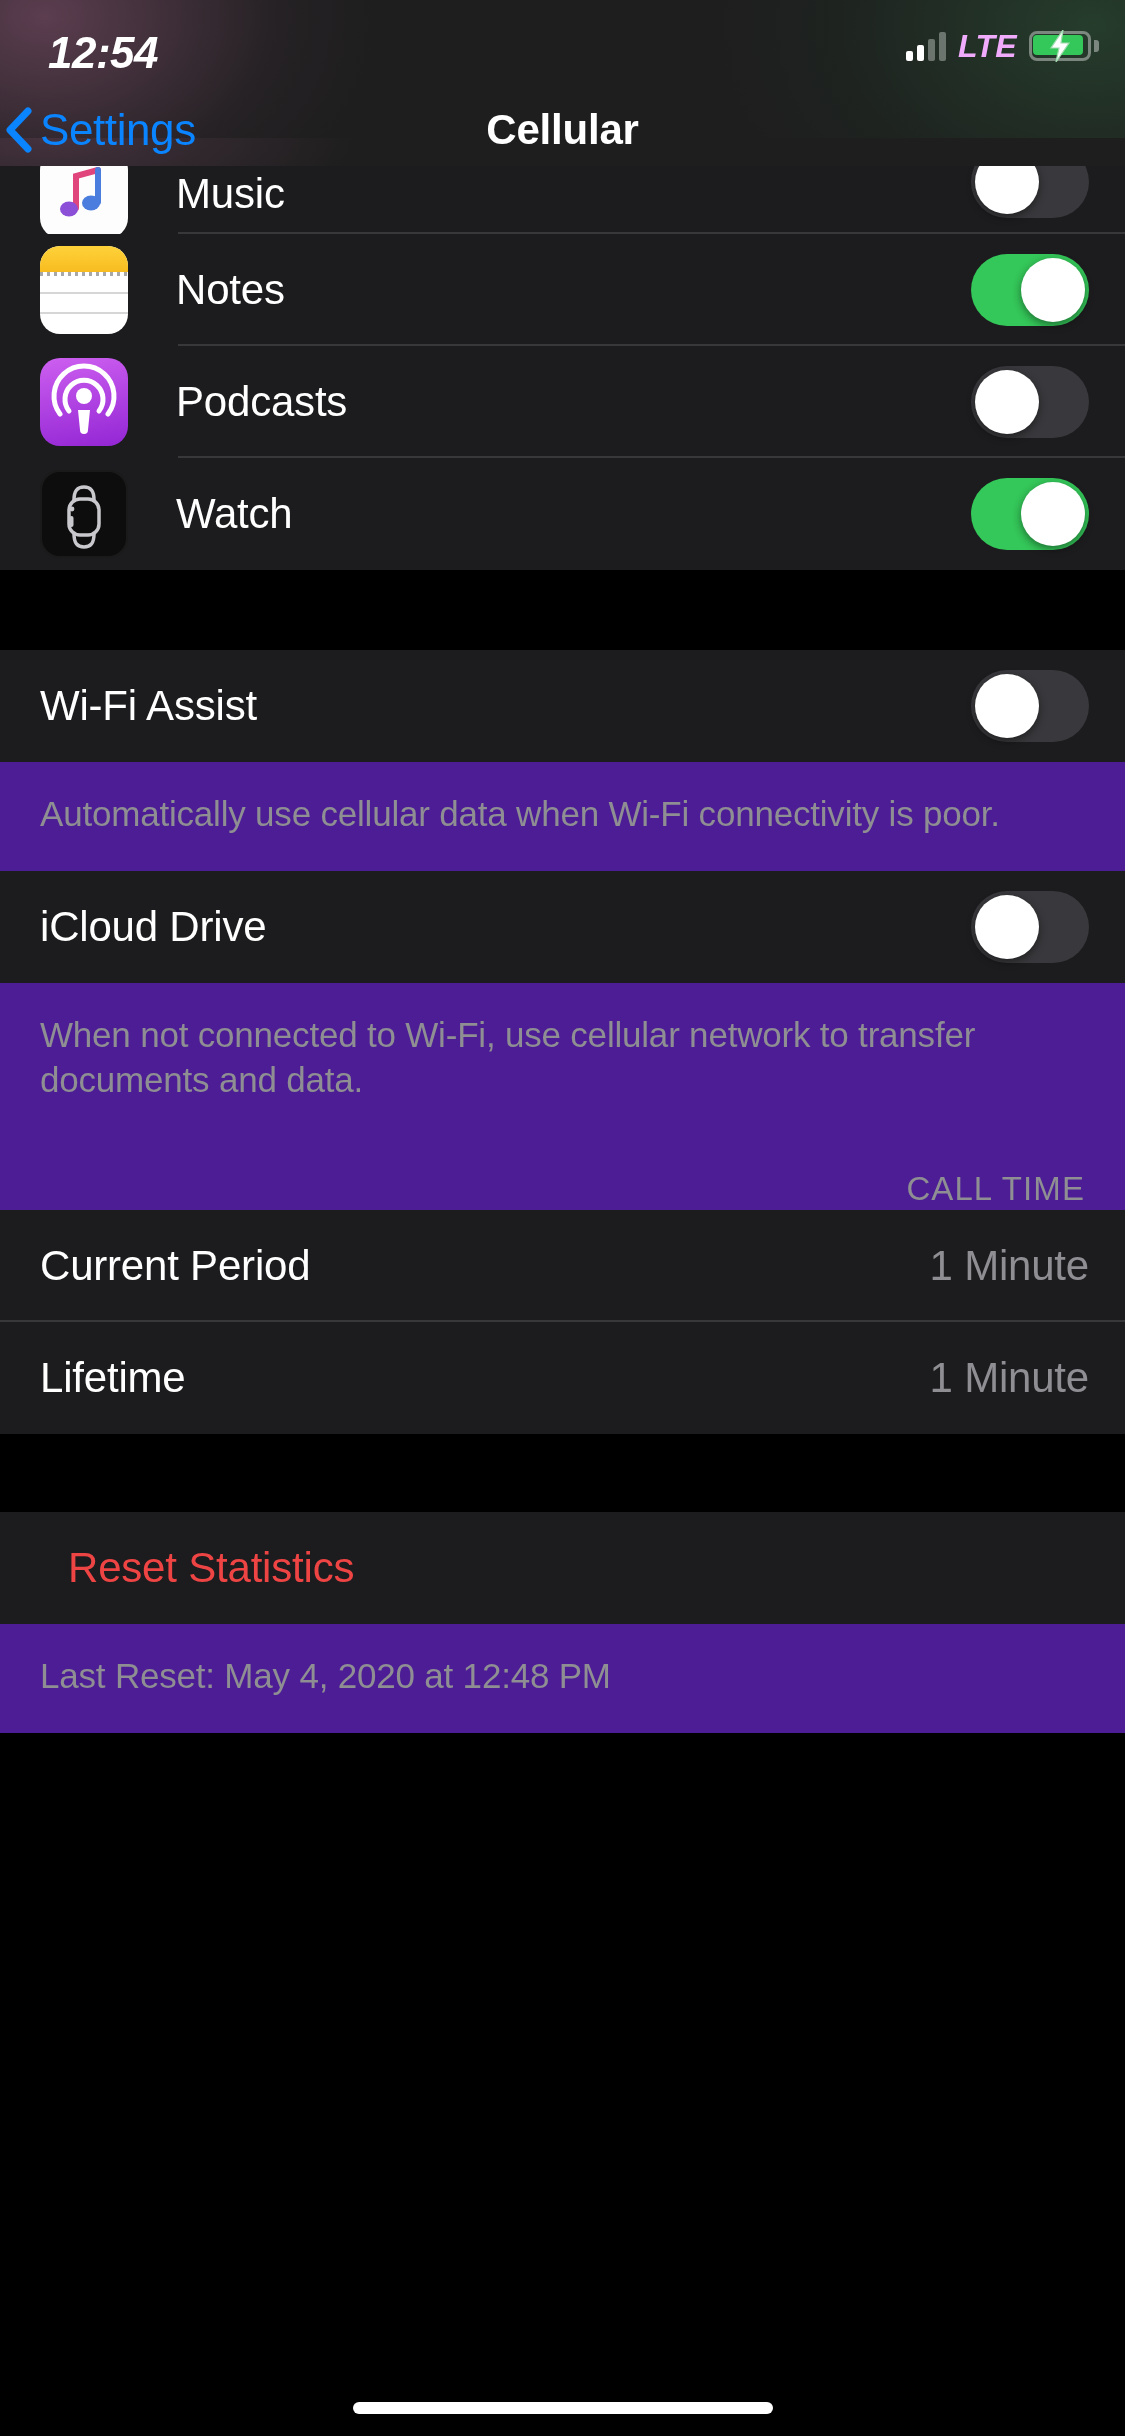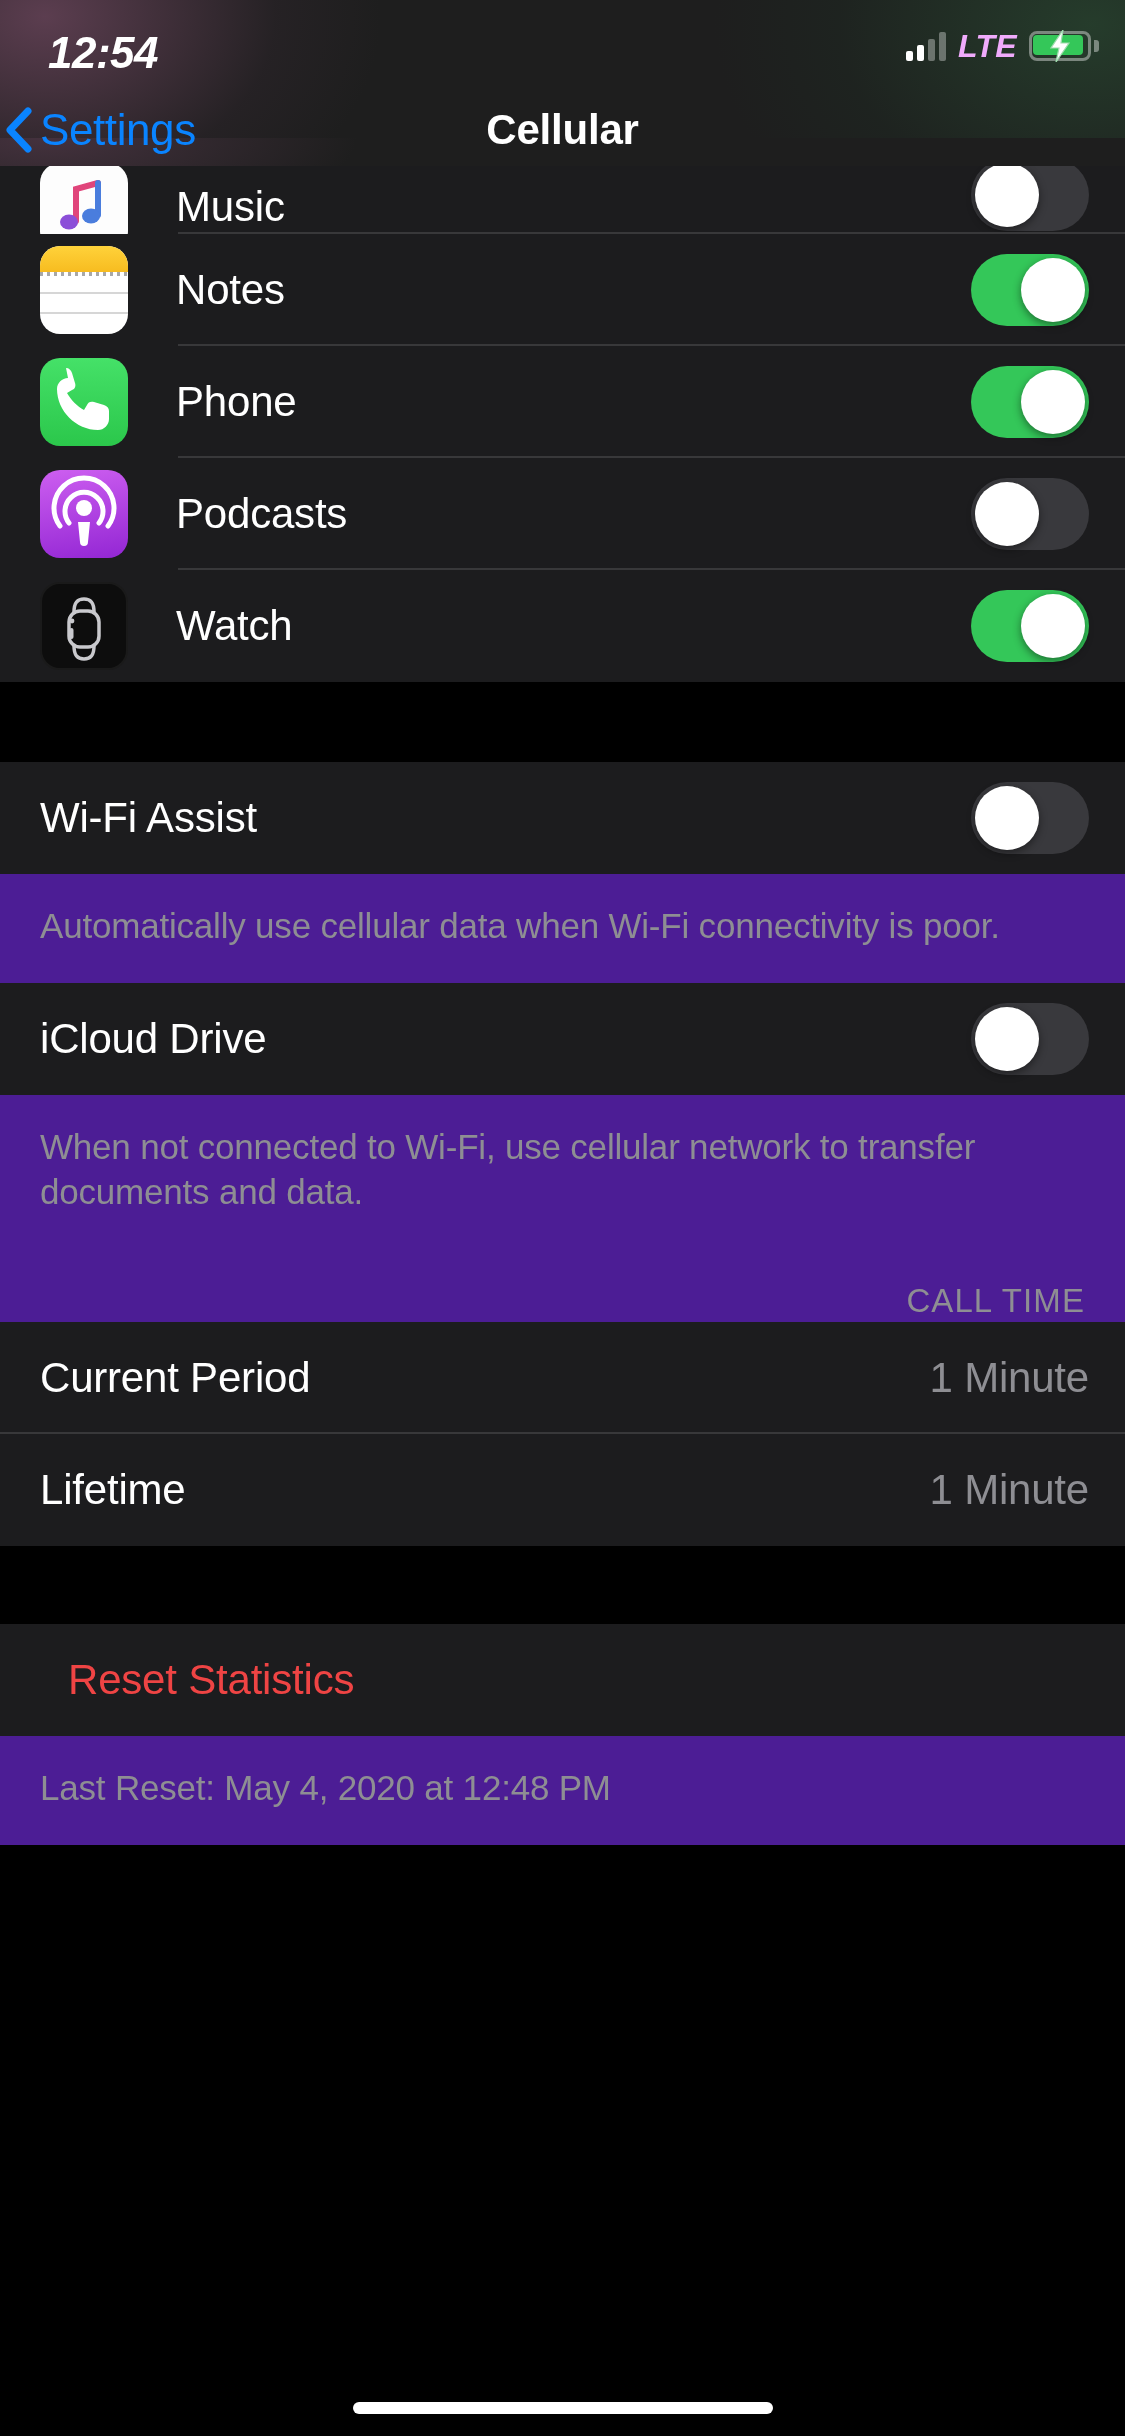--- a/index.html
+++ b/index.html
@@ -92,21 +92,21 @@
 
   
   .content { position:absolute; top:166px; left:0; width:1125px; }
 
   .group { background:#1c1c1e; }
 
   .row {
     position:relative; display:flex; align-items:center;
     height:112px; padding-left:40px; padding-right:36px; background:#1c1c1e;
   }
-  .row.partial { height:68px; align-items:flex-end; padding-bottom:3px; overflow:hidden; }
+  .row.partial { height:68px; align-items:flex-end; padding-bottom:16px; overflow:hidden; }
   .row-sep {
     position:absolute; left:178px; right:0; bottom:0; height:2px;
     background:#38383a;
   }
   .row-sep.full { left:0; }
 
   .app-icon {
     width:88px; height:88px; border-radius:20px; flex:none;
     margin-right:48px; position:relative; overflow:hidden;
   }
@@ -234,32 +234,20 @@
           <span class="notes-line" style="top:46px"></span>
           <span class="notes-line" style="top:66px"></span>
         </span>
         <span class="row-label">Notes</span>
         <span class="toggle on">
             <span class="knob"></span>
           </span>
         <span class="row-sep"></span>
       </div>
 
-      <div class="row">
-        <span class="app-icon ic-phone">
-          <svg viewBox="0 0 88 88" width="88" height="88">
-            <path d="M28 20 c-6 0 -11 5 -11 11 c0 22 19 41 41 41 c6 0 11 -5 11 -11 l0 -8 c0 -3 -2 -5 -5 -6 l-10 -3 c-3 -1 -6 0 -7 3 l-3 5 c-7 -4 -13 -10 -17 -17 l5 -3 c3 -1 4 -4 3 -7 l-3 -10 c-1 -3 -3 -5 -6 -5 z" fill="#ffffff"></path>
-          </svg>
-        </span>
-        <span class="row-label">Phone</span>
-        <span class="toggle on">
-            <span class="knob"></span>
-          </span>
-        <span class="row-sep"></span>
-      </div>
 
       <div class="row">
         <span class="app-icon ic-podcasts">
           <svg viewBox="0 0 88 88" width="88" height="88">
             <path d="M20 56 A30 30 0 1 1 68 56" fill="none" stroke="#fff" stroke-width="5" stroke-linecap="round"></path>
             <path d="M29 53 A19 19 0 1 1 59 53" fill="none" stroke="#fff" stroke-width="5" stroke-linecap="round"></path>
             <circle cx="44" cy="38" r="8" fill="#fff"></circle>
             <path d="M38 52 h12 l-2 20 a4 4 0 0 1 -8 0 z" fill="#fff"></path>
           </svg>
         </span>

